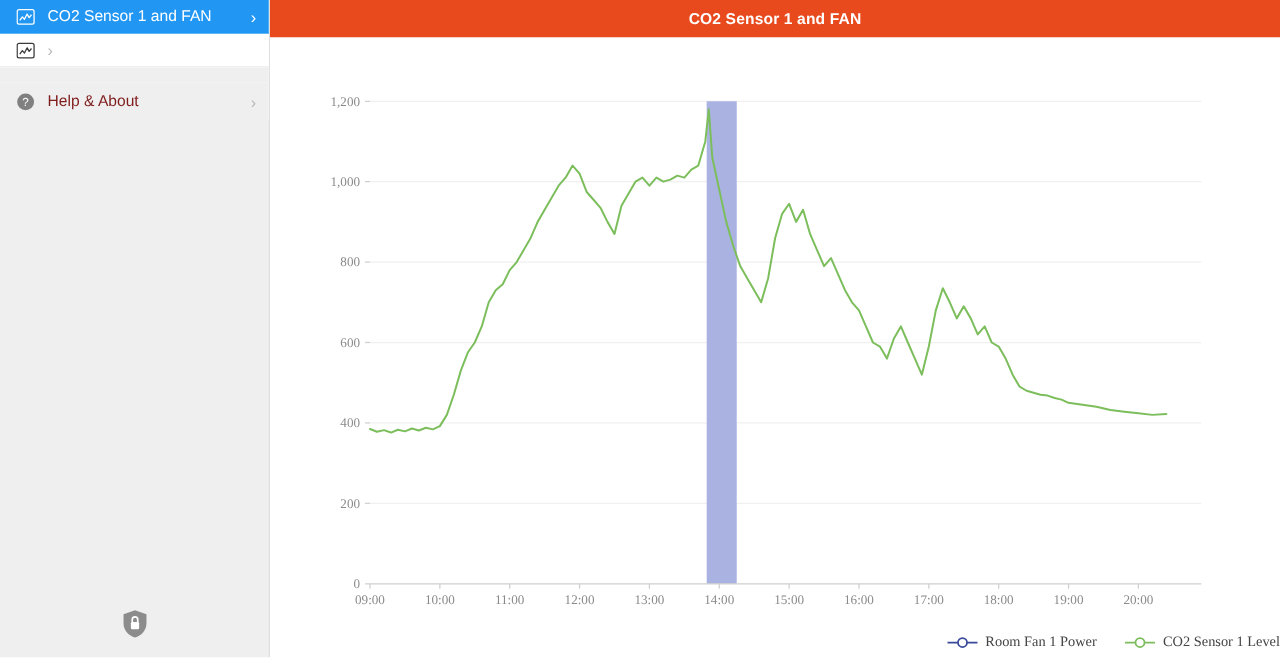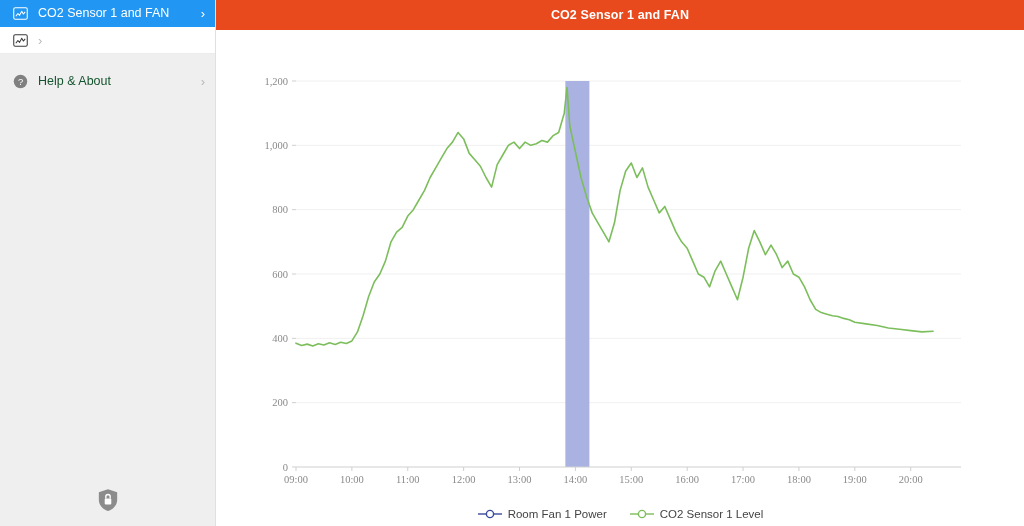--- a/index.html
+++ b/index.html
@@ -61,21 +61,21 @@
   }
   .nav-item.selected { background: #2196f3; color: #ffffff; border-bottom-color: #2196f3; }
   .nav-item .ico { width: 16px; height: 16px; flex: 0 0 16px; margin-right: 10px; display:flex; align-items:center; justify-content:center;}
   .nav-item .label { flex: 1 1 auto; white-space: nowrap; }
   .nav-item .chev { font-size: 13px; color: #b9b9b9; line-height: 1; }
   .nav-item.selected .chev { color: #ffffff; }
 
   .nav-gap { height: 12px; background: #efefef; }
 
   .nav-item.plain { background: #efefef; border-bottom: none; height: 30px; }
-  .nav-item.plain .label { color: #14532d; }
+  .nav-item.plain .label { color: #7f1d1d; }
 
   .lock-wrap {
     position: absolute; left: 0; right: 0; bottom: 10px;
     display: flex; justify-content: center;
   }
 
   
   #main { flex: 1 1 auto; position: relative; background: #ffffff; height: 526px; }
   #titlebar {
     height: 30px; background: #e8491d;
@@ -113,22 +113,22 @@
   .axisline { stroke: #cfcfcf; stroke-width: 1; }
   .tick { stroke: #cfcfcf; stroke-width: 1; }
   .axis-label {
     font-family: "Liberation Serif", serif;
     font-size: 10.5px; fill: #8a8a8a;
   }
   .series-line { fill: none; stroke-width: 1.6; stroke-linejoin: round; stroke-linecap: round; }
 
   #legend {
     position: absolute; left: 0; right: 0; bottom: 6px;
-    display: flex; align-items: center; justify-content: center; gap: 22px;
-    font-size: 11.5px; color: #444444;
+    display: flex; align-items: center; justify-content: flex-end; gap: 22px;
+    font-size: 11.5px; color: #444444; font-family: Liberation Serif, serif;
   }
   .legend-item { display: flex; align-items: center; gap: 5px; cursor: pointer; }
   .legend-mark { width: 26px; height: 12px; display: block; }
 </style>
 </head>
 <body>
 
 <div id="app">
 
   <div id="sidebar">

